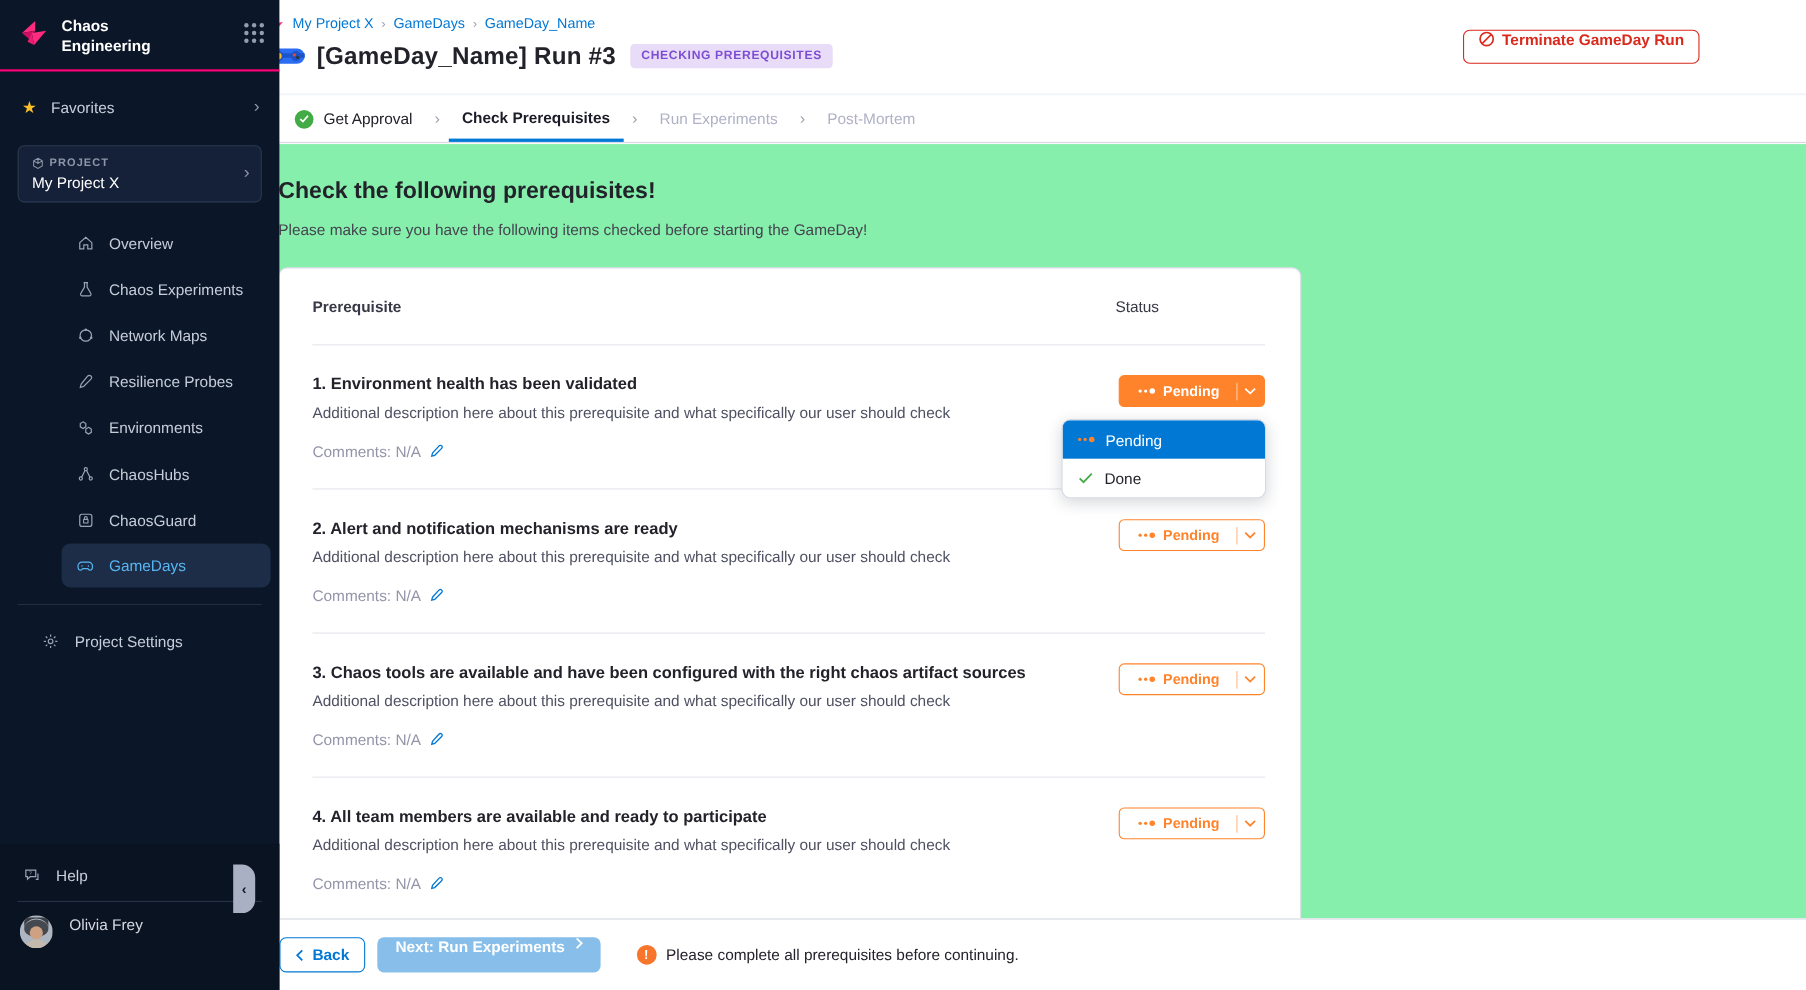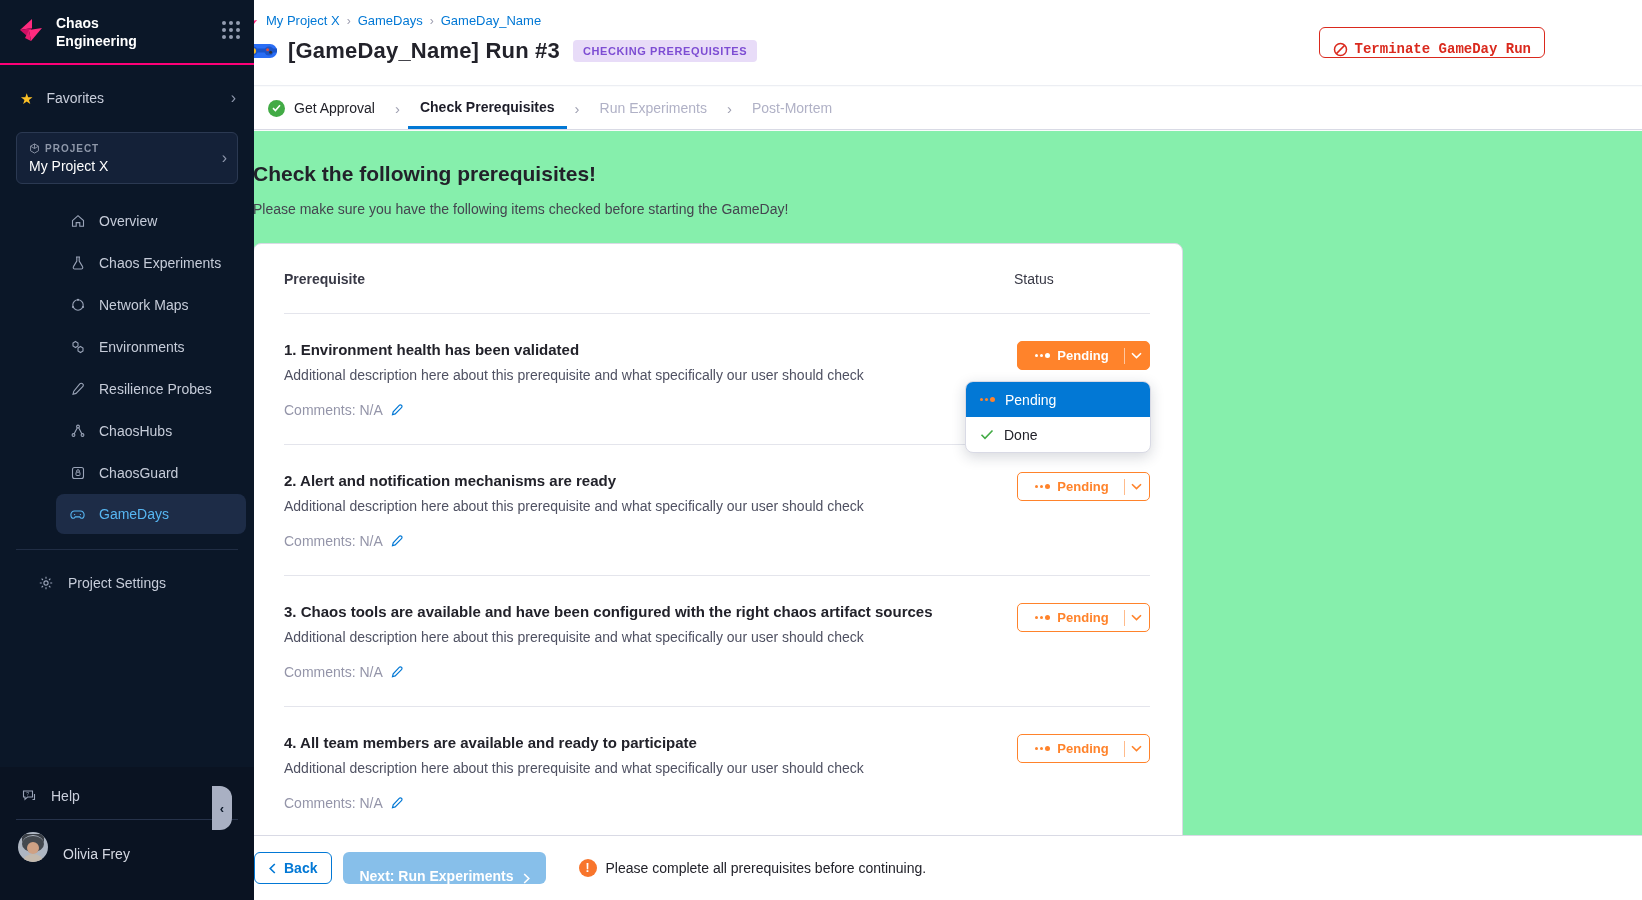--- a/index.html
+++ b/index.html
@@ -51,21 +51,21 @@
   }
   .nav-item.selected .ni { color:#57b6f2; }
   .side-divider { height:1px; background:#202d44; margin:15px 16px; }
   .settings-row { display:flex; align-items:center; height:36px; padding-left:38px; font-size:14px; color:#c6ccd9; cursor:pointer; }
   .settings-row .ni { width:17px; height:17px; margin-right:13px; color:#9aa4b8; }
 
   .sidebar-bottom { position:absolute; left:0; right:0; bottom:0; height:133px; background:#0a1322; }
   .help-row { display:flex; align-items:center; height:42px; margin-top:8px; padding-left:21px; font-size:14px; color:#c9cedb; cursor:pointer; }
   .help-row .ni { width:16px; height:16px; margin-right:14px; color:#9aa4b8; }
   .bottom-divider { height:1px; background:#26324a; margin:2px 16px 0 16px; }
-  .user-row { display:flex; align-items:flex-end; padding:12px 16px 0 18px; cursor:pointer; }
+  .user-row { display:flex; align-items:flex-start; padding:12px 16px 0 18px; cursor:pointer; }
   .avatar { width:30px; height:30px; border-radius:50%; overflow:hidden; flex-shrink:0; }
   .user-name { font-size:14px; color:#d4d8e2; margin-left:15px; }
 
   .collapse-handle {
     position:absolute; left:212px; top:786px; width:20px; height:44px; z-index:40;
     background:#a9b0c3; border-radius:0 12px 12px 0;
     display:flex; align-items:center; justify-content:center; cursor:pointer;
     color:#0b1728; font-weight:bold; font-size:13px;
   }
 
@@ -79,24 +79,24 @@
   .crumb-sep { color:#9e9fb1; font-size:12px; }
   .title-row { display:flex; align-items:center; padding:10px 0 0 22px; }
   .page-title { font-size:22px; font-weight:bold; color:#22222a; margin-left:10px; letter-spacing:0.2px; }
   .status-badge {
     margin-left:13px; background:#e8dcf8; color:#7d4dd3;
     font-size:11px; font-weight:bold; letter-spacing:0.6px;
     padding:5px 10px; border-radius:4px;
   }
   .terminate-btn {
     position:absolute; right:97px; top:27px; height:31px;
-    display:flex; align-items:flex-end; gap:7px;
+    display:flex; align-items:flex-start; gap:7px;
     background:#fff; border:1px solid #da291d; border-radius:6px;
     color:#da291d; font-size:14px; font-weight:bold; padding:0 13px; cursor:pointer;
-    font-family:Liberation Mono, monospace;
+    font-family:Liberation Sans, sans-serif;
   }
 
   
   .stepper {
     position:absolute; left:222px; right:0; top:87px; height:43px;
     background:#fff; border-bottom:1px solid #d9dae5;
     display:flex; align-items:stretch; padding-left:34px; z-index:10;
   }
   .step { display:flex; align-items:center; gap:9px; font-size:14px; padding:0 12px; cursor:pointer; }
   .step.done { color:#22222a; }
@@ -163,21 +163,21 @@
     background:#fff; border-top:1px solid #d9dae5;
     display:flex; align-items:center; padding-left:32px; gap:11px; z-index:15;
   }
   .back-btn {
     height:32px; padding:0 14px; display:flex; align-items:center; gap:8px;
     background:#fff; border:1px solid #0278d5; border-radius:6px;
     color:#0278d5; font-size:14px; font-weight:bold; cursor:pointer;
     font-family:"Liberation Sans", sans-serif;
   }
   .next-btn {
-    height:32px; padding:0 16px; display:flex; align-items:flex-end; gap:9px;
+    height:32px; padding:0 16px; display:flex; align-items:flex-start; gap:9px;
     background:#87bfea; border:none; border-radius:6px;
     color:#fff; font-size:14px; font-weight:bold; cursor:not-allowed;
     font-family:"Liberation Sans", sans-serif;
   }
   .footer-warning { display:flex; align-items:center; gap:9px; margin-left:22px; }
   .warn-circle {
     width:18px; height:18px; border-radius:50%; background:#f8752c;
     color:#fff; font-size:12px; font-weight:bold;
     display:flex; align-items:center; justify-content:center;
   }
@@ -259,33 +259,33 @@
             <circle cx="8" cy="2.8" r="1.1" fill="currentColor"></circle>
             <circle cx="3" cy="10" r="1.1" fill="currentColor"></circle>
             <circle cx="13" cy="10" r="1.1" fill="currentColor"></circle>
           </svg>
       </span>
       <span>Network Maps</span>
     </div>
     <div class="nav-item">
       <span class="ni">
         <svg width="16" height="16" viewBox="0 0 16 16">
+            <path d="M9.8 2.8a2 2 0 0 1 2.9 0 2 2 0 0 1 0 2.9L6 12.4l-3 .8.8-3z" fill="none" stroke="currentColor" stroke-width="1.1"></path>
+          </svg>
+      </span>
+      <span>Resilience Probes</span>
+    </div>
+    <div class="nav-item">
+      <span class="ni">
+        <svg width="16" height="16" viewBox="0 0 16 16">
             <path d="M5.5 2.5 8 4v3L5.5 8.5 3 7V4z" fill="none" stroke="currentColor" stroke-width="1.1"></path>
             <path d="M10.5 7.5 13 9v3l-2.5 1.5L8 12V9z" fill="none" stroke="currentColor" stroke-width="1.1"></path>
           </svg>
       </span>
       <span>Environments</span>
-    </div>
-    <div class="nav-item">
-      <span class="ni">
-        <svg width="16" height="16" viewBox="0 0 16 16">
-            <path d="M9.8 2.8a2 2 0 0 1 2.9 0 2 2 0 0 1 0 2.9L6 12.4l-3 .8.8-3z" fill="none" stroke="currentColor" stroke-width="1.1"></path>
-          </svg>
-      </span>
-      <span>Resilience Probes</span>
     </div>
     <div class="nav-item">
       <span class="ni">
         <svg width="16" height="16" viewBox="0 0 16 16">
             <circle cx="8" cy="3.5" r="1.4" fill="none" stroke="currentColor" stroke-width="1.1"></circle>
             <circle cx="3.5" cy="12" r="1.4" fill="none" stroke="currentColor" stroke-width="1.1"></circle>
             <circle cx="12.5" cy="12" r="1.4" fill="none" stroke="currentColor" stroke-width="1.1"></circle>
             <path d="M7.3 4.7 4.2 10.8M8.7 4.7l3.1 6.1" stroke="currentColor" stroke-width="1.1"></path>
           </svg>
       </span>

